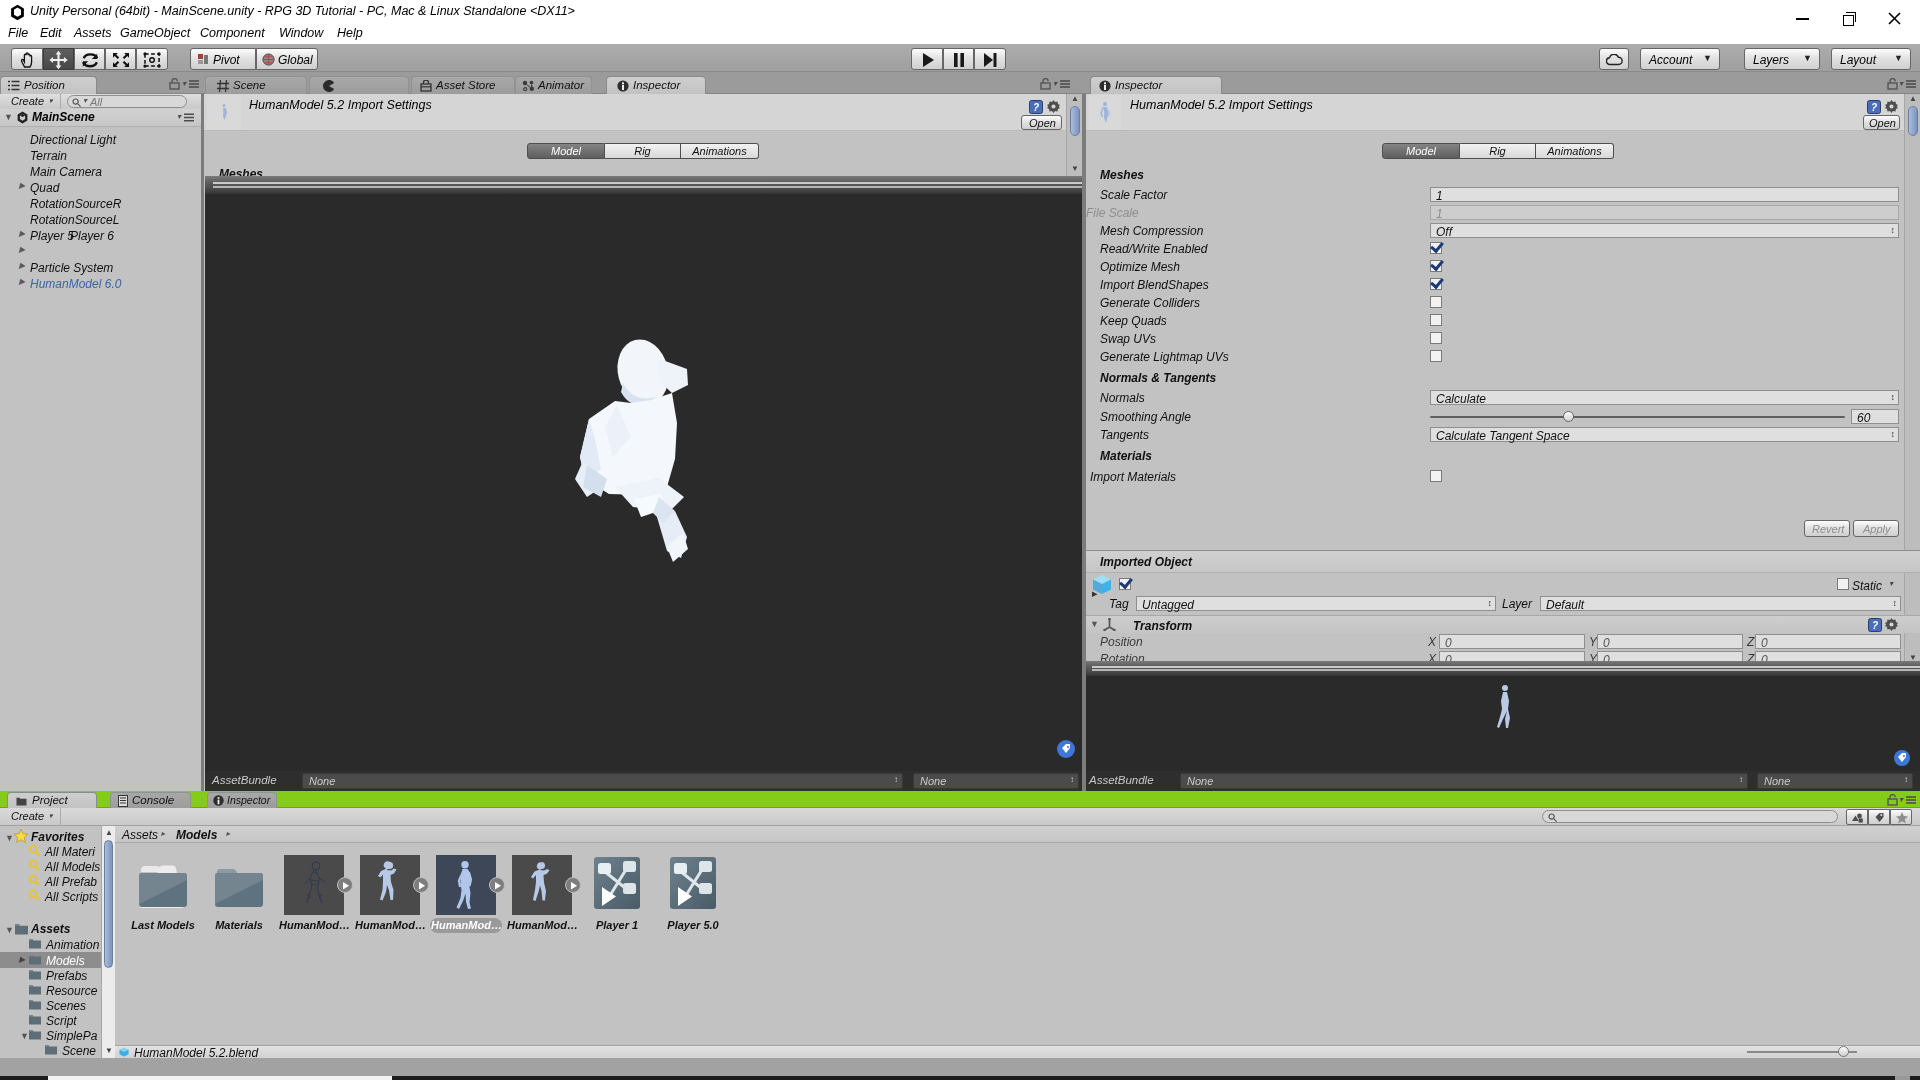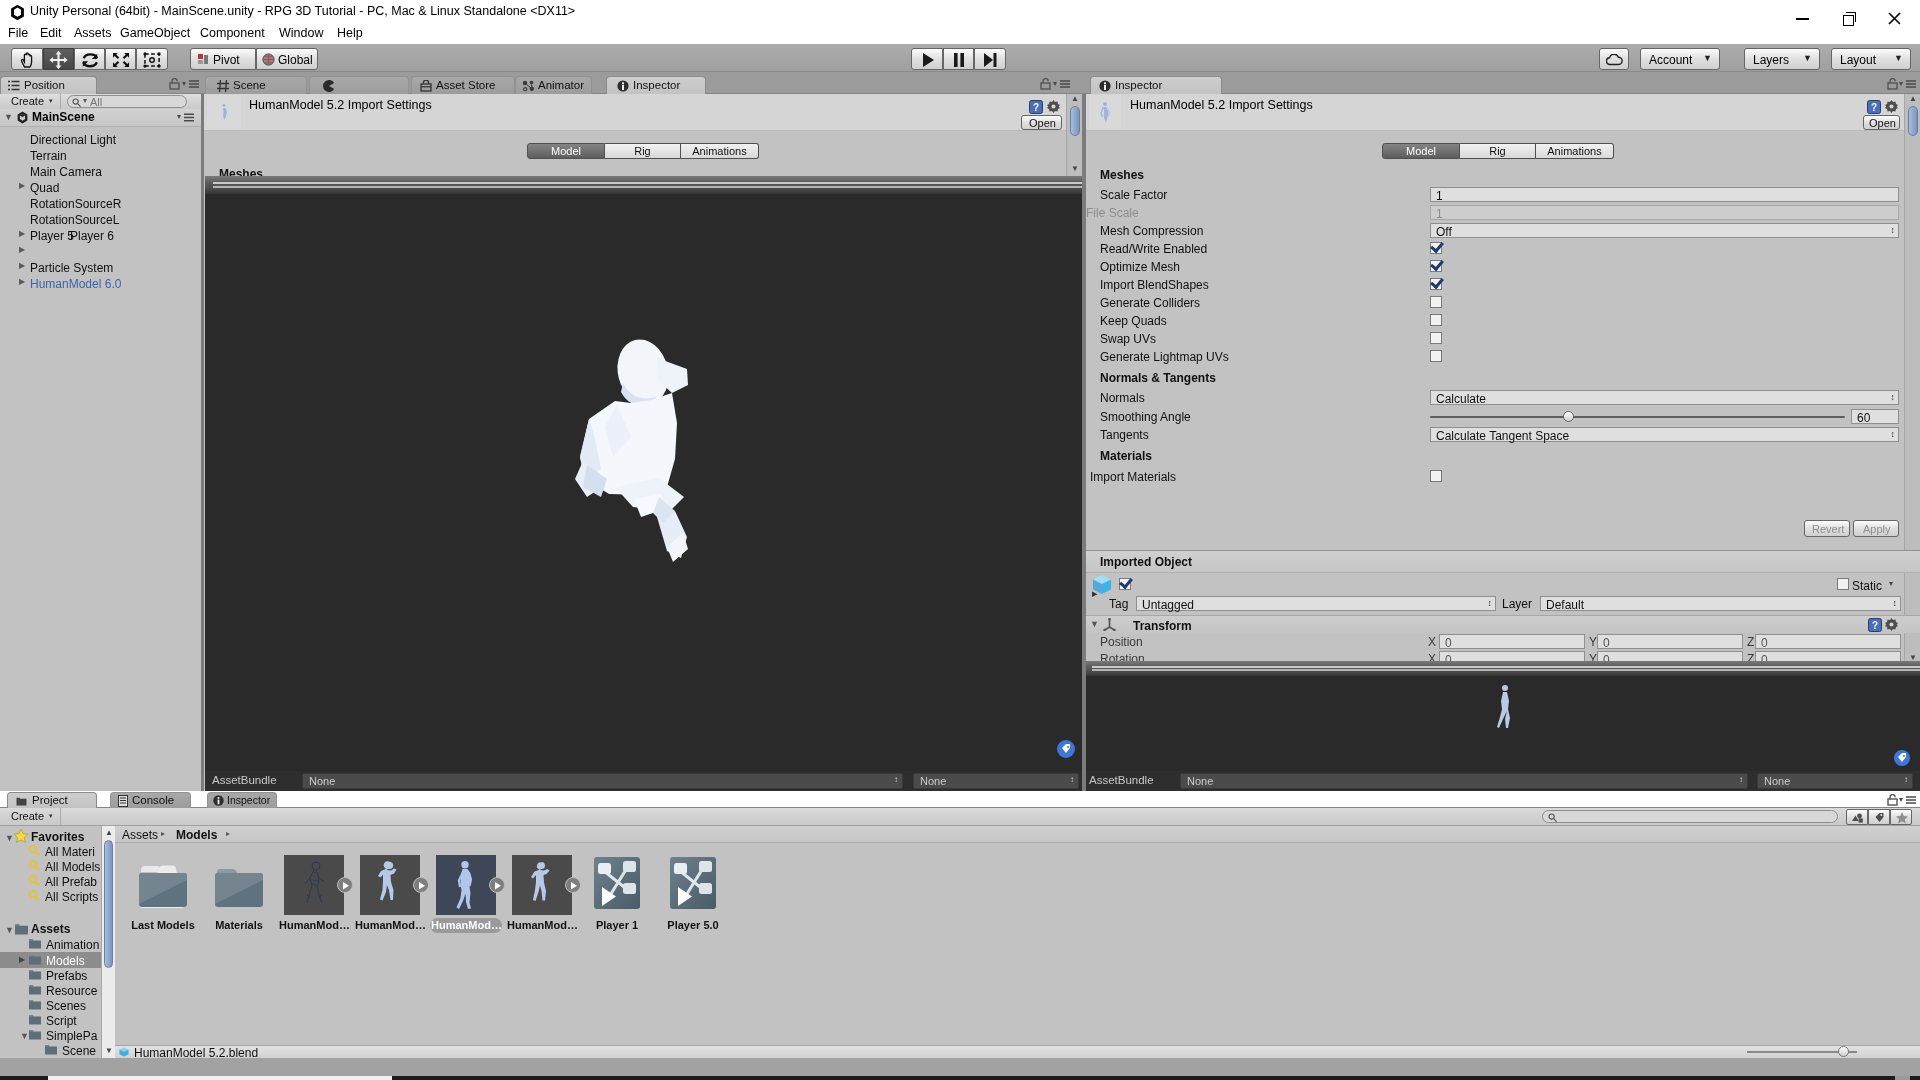--- a/index.html
+++ b/index.html
@@ -1,15 +1,15 @@
 <!DOCTYPE html>
 <html><head><meta charset="utf-8"><style>
 html,body{margin:0;padding:0;}
 body{width:1920px;height:1080px;overflow:hidden;font-family:"Liberation Sans",sans-serif;background:#a2a2a2;}
-#root{position:absolute;top:0;left:0;width:1920px;height:1080px;}
+#root{position:absolute;top:0;left:0;width:1920px;height:1080px;font-style:italic;}
 .abs{position:absolute;}
 .btn{background:linear-gradient(#fdfdfd,#e2e2e2 45%,#cfcfcf);border:1px solid #666;border-radius:3px;box-sizing:border-box;}
 .fld{background:#dfdfdf;border:1px solid #8f8f8f;box-sizing:border-box;font-size:12px;color:#111;}
 .lbl{font-size:12px;color:#101010;white-space:nowrap;}
 .bold{font-weight:bold;}
 .tab{position:absolute;height:18px;border-radius:4px 4px 0 0;font-size:11.5px;color:#111;box-sizing:border-box;}
 .tab.on{background:linear-gradient(#cecece,#c2c2c2);border:1px solid #8a8a8a;border-bottom:none;}
 .tab.off{background:linear-gradient(#a8a8a8,#9c9c9c);border:1px solid #929292;border-bottom:none;}
 .cb{position:absolute;width:12px;height:12px;background:#f2f2f2;border:1px solid #7a7a7a;box-sizing:border-box;}
 .chk:after{content:"";position:absolute;left:2px;top:-3px;width:5px;height:9px;border:solid #1d3a77;border-width:0 3px 3px 0;transform:rotate(40deg);}
@@ -530,21 +530,21 @@
     </div>
     <div class="abs" style="left:671px;top:2px;width:156px;height:16px;background:#4b4b4b;border:1px solid #393939;border-radius:2px;box-sizing:border-box;">
       <span class="abs" style="left:6px;top:1px;font-size:11px;color:#ccc;">None</span>
       <span class="abs" style="right:4px;top:1px;font-size:8px;color:#ccc;">↕</span>
     </div>
   </div>
 </div>
 
 <div class="abs" style="left:0;top:791px;width:1920px;height:267px;background:#c2c2c2;" id="project">
 
-  <div class="abs" style="left:0;top:0;width:1920px;height:17px;background:#ffffff;">
+  <div class="abs" style="left:0;top:0;width:1920px;height:17px;background:#84cc16;">
     <div class="abs" style="left:0;top:16px;width:1920px;height:1px;background:#858585;"></div>
     <div class="tab on" style="left:7px;top:1px;width:90px;height:16px;">
       <svg class="abs" style="left:8px;top:3px" width="11" height="10" viewBox="0 0 50 46">
             <path d="M2 8 h14 l3 5 h29 v31 h-46 z" fill="#444"></path>
           </svg>
       <span class="abs" style="left:24px;top:1px;">Project</span>
     </div>
     <div class="tab off" style="left:110px;top:1px;width:81px;height:16px;">
       <svg class="abs" style="left:7px;top:2px" width="10" height="12">
             <rect x="0.5" y="0.5" width="9" height="11" fill="#ddd" stroke="#333"></rect>

